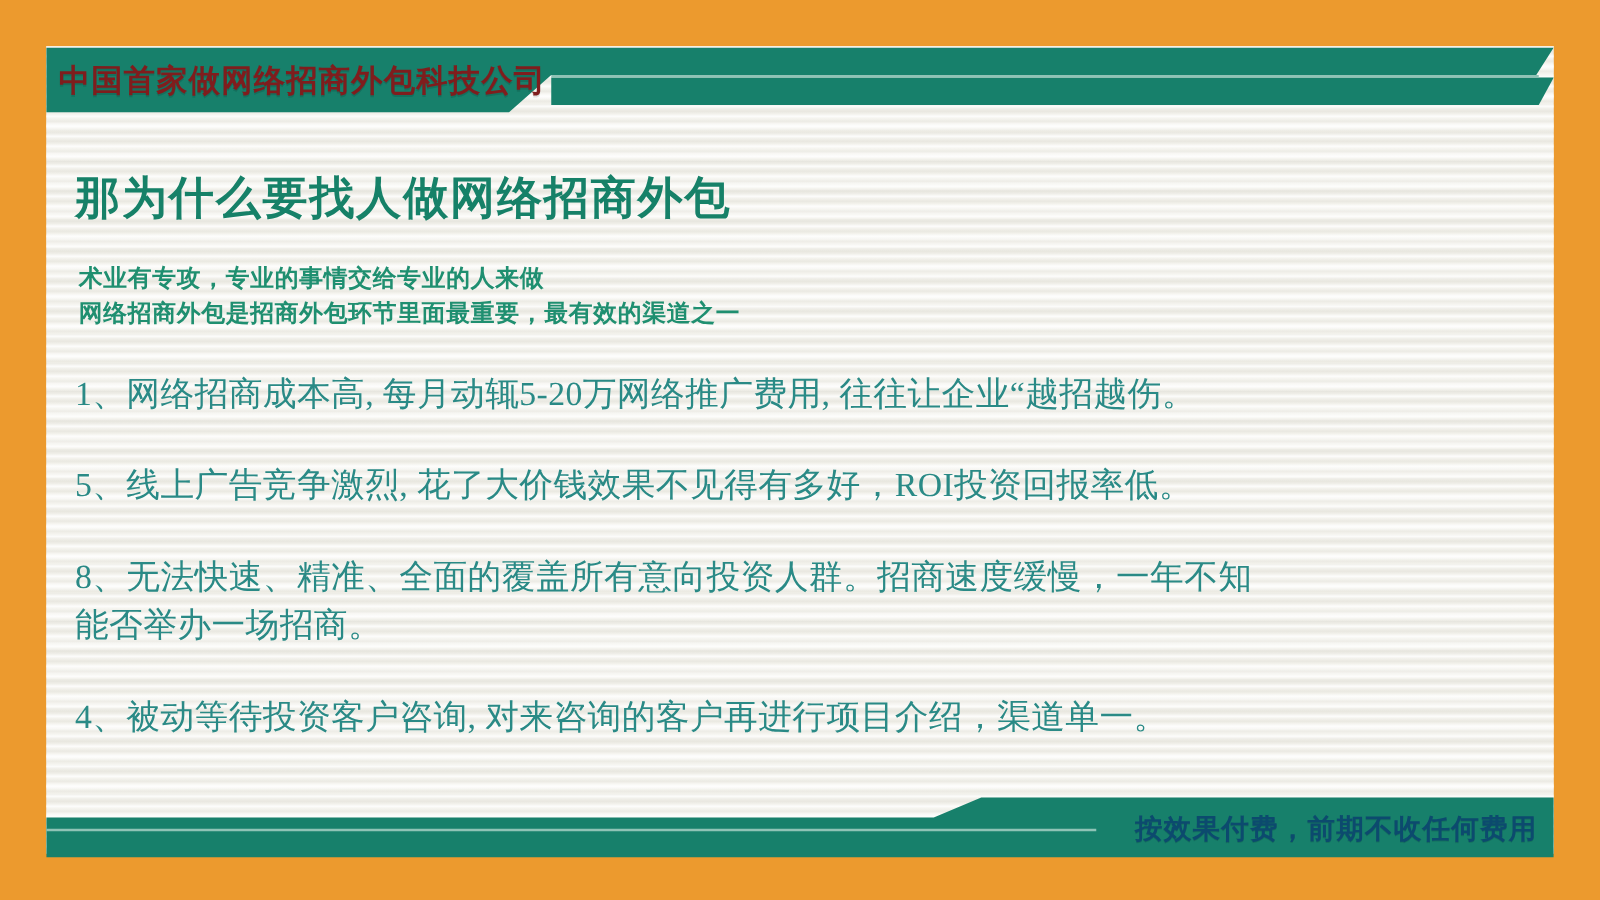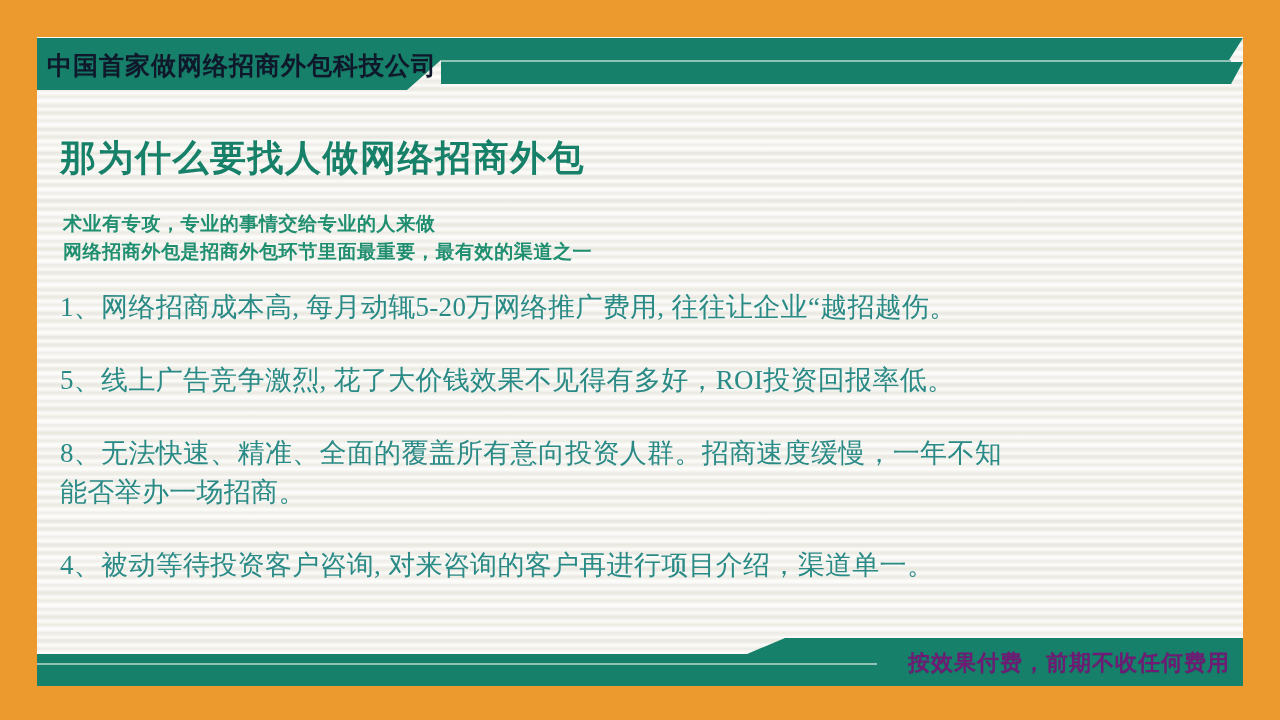--- a/index.html
+++ b/index.html
@@ -59,21 +59,21 @@
   }
   .header-band svg { display: block; }
 
   .header-title {
     position: absolute;
     left: 47px;
     top: 47px;
     width: 560px;
     height: 36px;
     line-height: 36px;
-    color: #0f172a;
+    color: #7f1d1d;
     font-size: 25px;
     font-weight: bold;
     letter-spacing: 1px;
     white-space: nowrap;
     text-shadow: 0 1px 0 rgba(0,0,0,0.12);
   }
 
   
   .main-title {
     position: absolute;
@@ -96,21 +96,21 @@
     font-weight: bold;
     line-height: 28px;
     letter-spacing: 0.6px;
     white-space: nowrap;
   }
 
   
   .body-list {
     position: absolute;
     left: 60px;
-    top: 288px;
+    top: 296px;
     width: 1140px;
     color: #2a8a86;
     font-family: "Liberation Serif", serif;
     font-size: 27px;
     line-height: 39px;
     letter-spacing: 0.3px;
   }
   .body-item {
     margin-bottom: 34px;
   }
@@ -127,21 +127,21 @@
     width: 1206px;
     height: 54px;
     pointer-events: none;
   }
   .footer-band svg { display: block; }
 
   .footer-text {
     position: absolute;
     right: 50px;
     top: 648px;
-    color: #701a75;
+    color: #0c4a6e;
     font-size: 22px;
     font-weight: bold;
     letter-spacing: 1px;
     white-space: nowrap;
     text-shadow: 0 1px 0 rgba(0,0,0,0.12);
   }
 </style>
 </head>
 <body>
 

